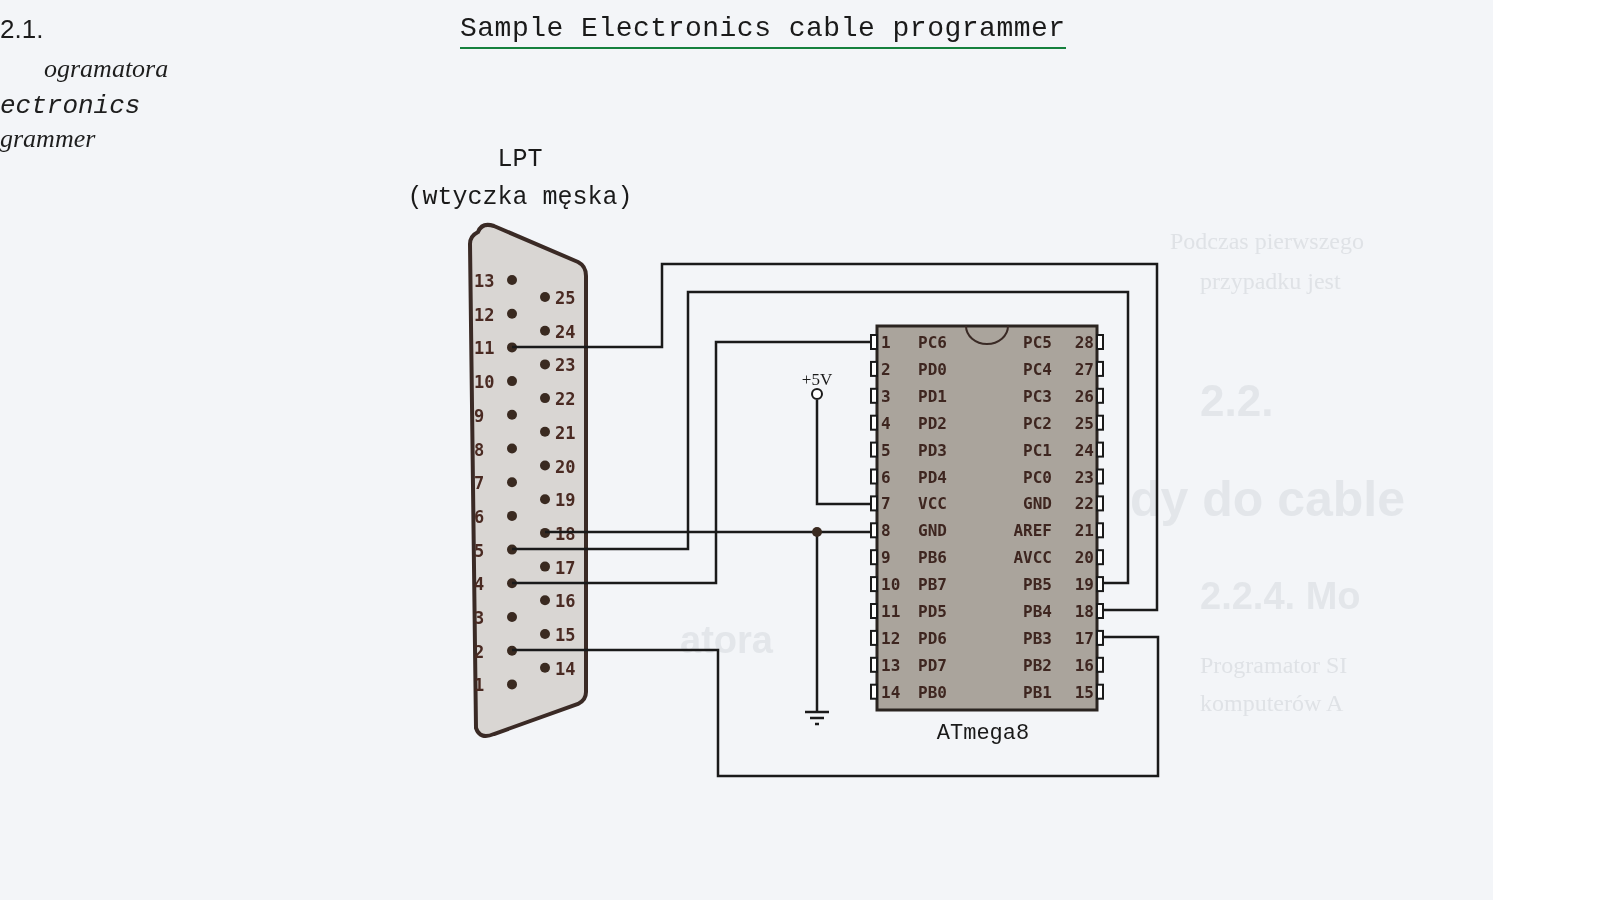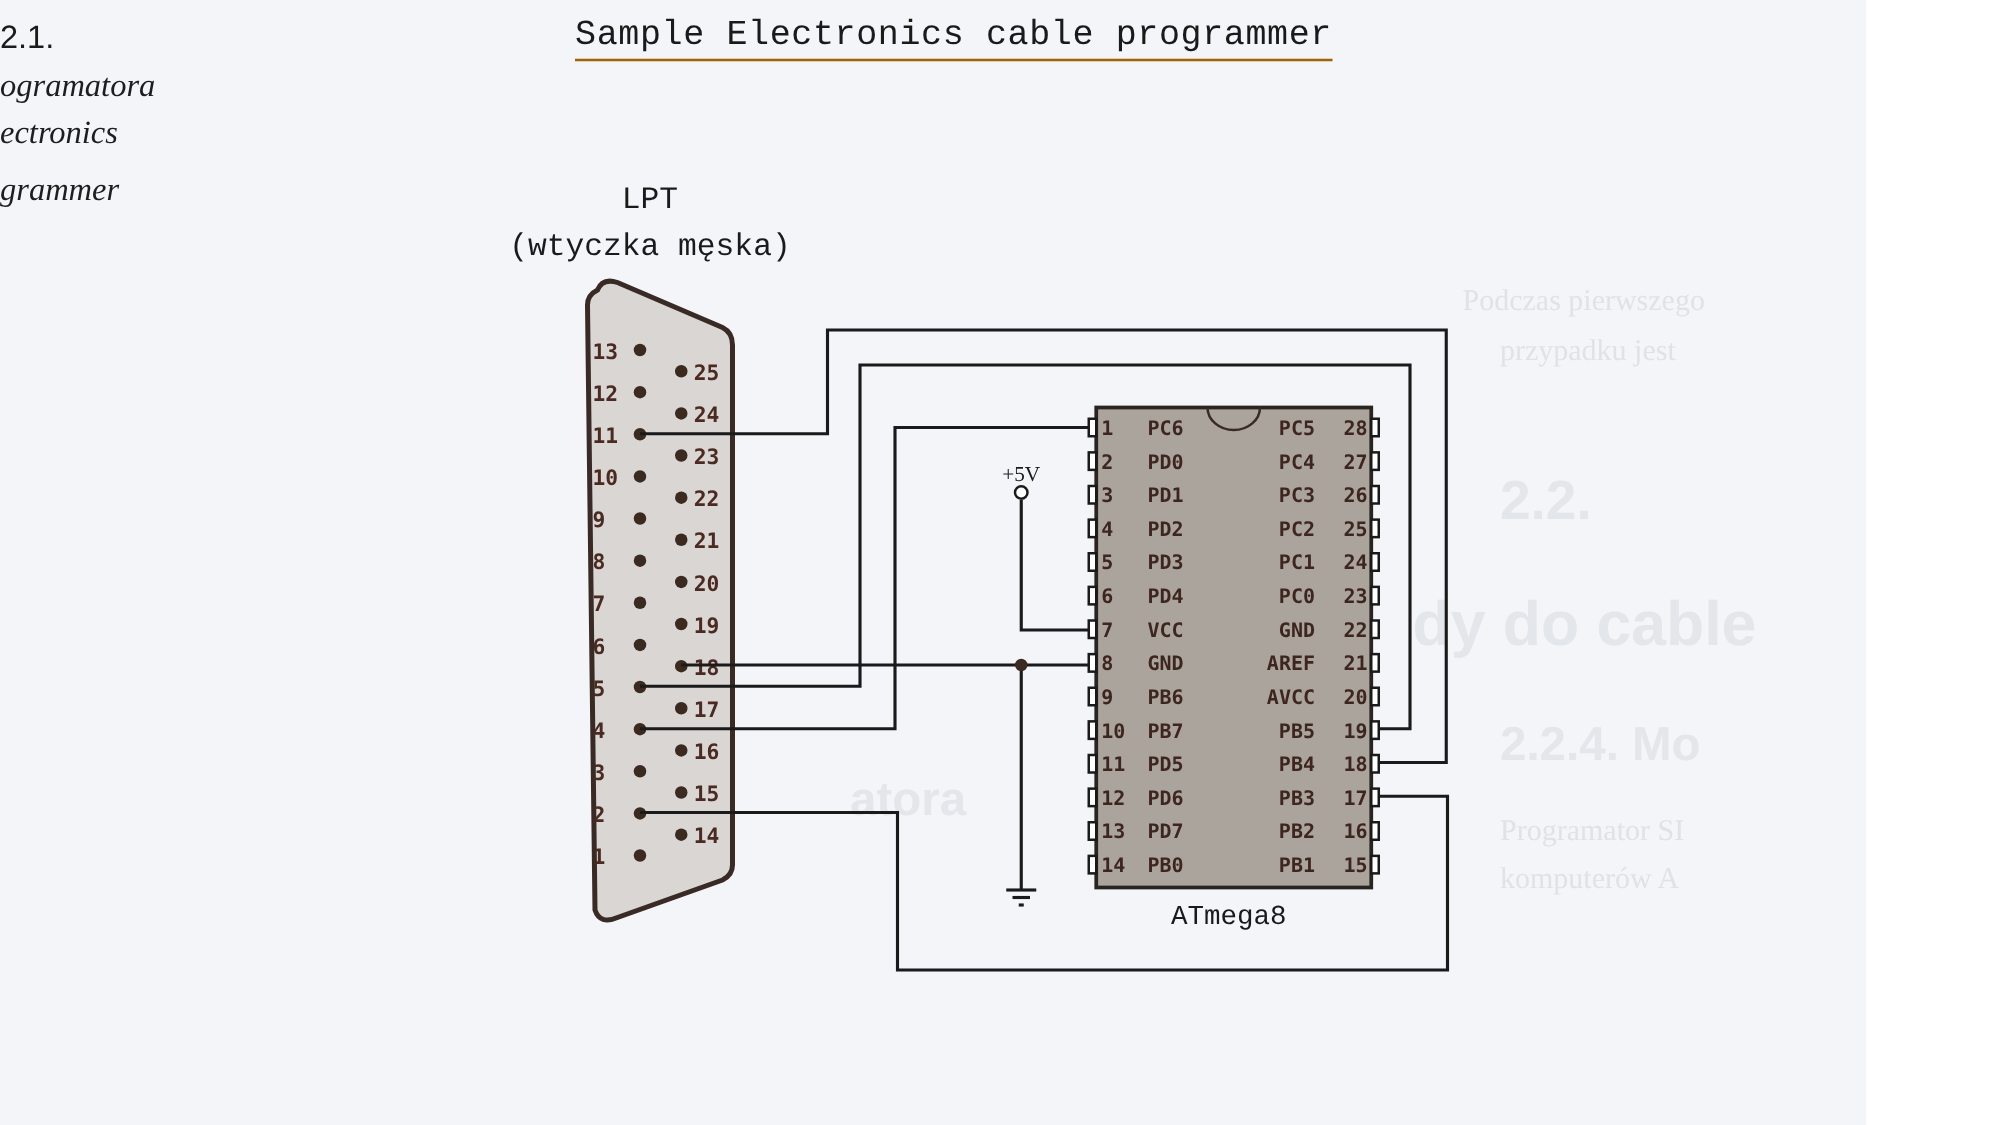--- a/index.html
+++ b/index.html
@@ -21,43 +21,43 @@
     position:absolute; left:0; top:14px; font-family:"Liberation Sans", sans-serif;
     font-weight:normal; font-size:26px; color:#1b1b1b;
   }
   .caption-line {
     position:absolute; left:0; font-family:"Liberation Serif", serif; font-style:italic;
     font-size:26px; color:#1e1e1e;
   }
   #diagram-title {
     position:absolute; left:460px; top:12px; font-family:"Liberation Mono", monospace;
     font-size:28px; color:#1a1a1a; letter-spacing:0.5px;
-    border-bottom:2px solid #a16207; padding-bottom:1px; line-height:34px;
+    border-bottom:2px solid #15803d; padding-bottom:1px; line-height:34px;
   }
   #schematic { position:absolute; left:0; top:0; }
   .mono { font-family:"Liberation Mono", monospace; }
 </style>
 </head>
 <body>
 
 <div id="page">
 
   <div class="bleed" style="left:1170px;top:228px;font-size:24px;">Podczas pierwszego</div>
   <div class="bleed" style="left:1200px;top:268px;font-size:24px;">przypadku jest</div>
   <div class="bleed big" style="left:1200px;top:376px;font-size:44px;">2.2.</div>
   <div class="bleed big" style="left:1130px;top:470px;font-size:50px;">dy do cable</div>
   <div class="bleed big" style="left:1200px;top:575px;font-size:38px;">2.2.4. Mo</div>
   <div class="bleed big" style="left:680px;top:578px;font-size:38px;margin-top:41px;">atora</div>
   <div class="bleed" style="left:1200px;top:652px;font-size:24px;">Programator SI</div>
   <div class="bleed" style="left:1200px;top:690px;font-size:24px;">komputerów A</div>
 
   <div id="fig-number">2.1.</div>
-  <div class="caption-line" style="top:54px;">ogramatora</div>
-  <div class="caption-line" style="top:91px;">ectronics</div>
-  <div class="caption-line" style="top:137px;">grammer</div>
+  <div class="caption-line" style="top:54px;padding-left:44px;">ogramatora</div>
+  <div class="caption-line" style="top:91px;font-family:Liberation Mono, monospace;">ectronics</div>
+  <div class="caption-line" style="top:124px;">grammer</div>
 
   <div id="diagram-title">Sample Electronics cable programmer</div>
 
   <svg id="schematic" width="1493" height="900" viewBox="0 0 1493 900" xmlns="http://www.w3.org/2000/svg">
 
     <text x="520" y="166" text-anchor="middle" class="mono" font-size="25" fill="#1a1a1a">LPT</text>
     <text x="520" y="204" text-anchor="middle" class="mono" font-size="25" fill="#1a1a1a">(wtyczka męska)</text>
 
     <path d="M478,232 Q482,222 494,226 L578,262 Q586,266 586,276 L586,692 Q586,700 578,704 L494,734 Q480,740 476,728 L470,244 Q470,236 478,232 Z" fill="#d9d6d3" stroke="#3a2a25" stroke-width="4"></path>
     <g id="lpt-pins">

